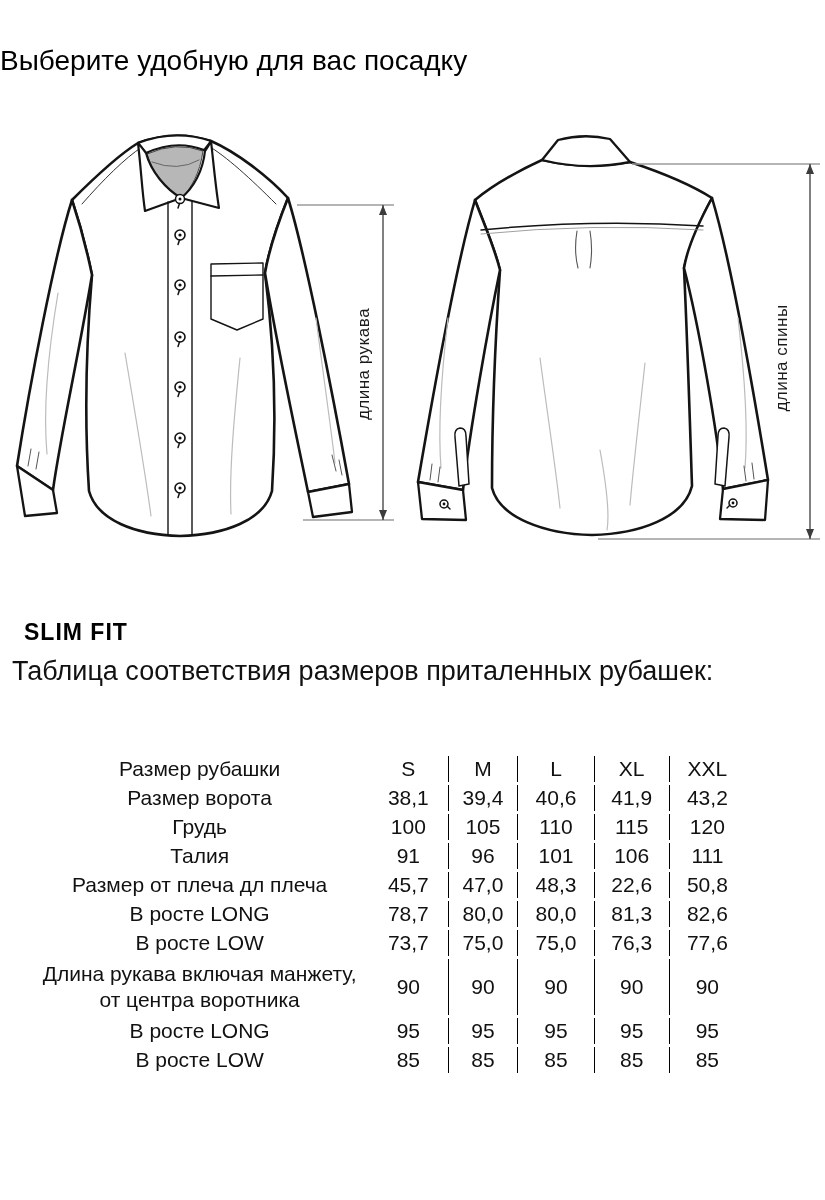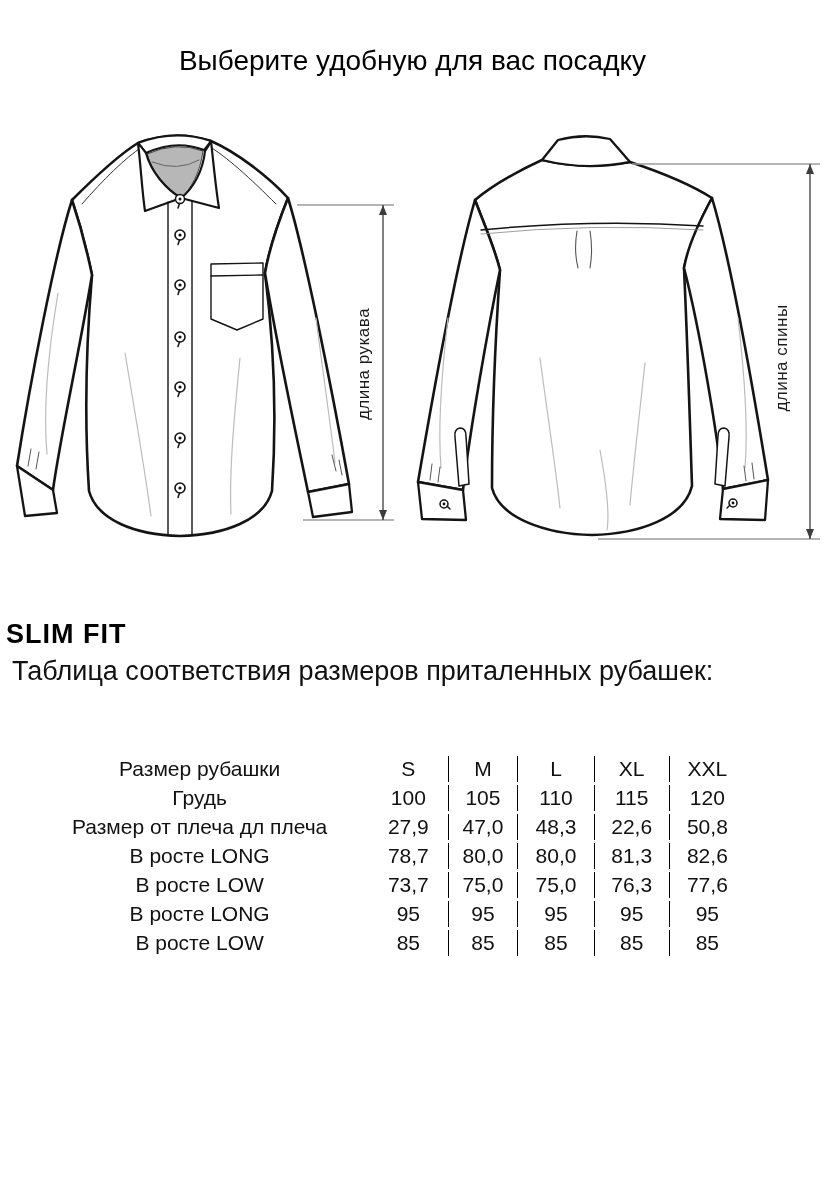--- a/index.html
+++ b/index.html
@@ -1,27 +1,27 @@
 <!DOCTYPE html>
 <html><head>
 <meta charset="utf-8">
 <style>
   html,body { margin:0; padding:0; }
   body {
     width:825px; height:1200px; background:#ffffff; position:relative;
     font-family:"Liberation Sans", sans-serif; color:#1a1a1a; overflow:hidden;
   }
   .page-title {
-    position:absolute; top:46px; left:0; width:825px; text-align:center;
+    position:absolute; top:46px; left:0; width:825px; text-align:left;
     font-size:28px; line-height:1.1; color:#000;
   }
   .figure { position:absolute; top:118px; left:0; }
   .section-heading {
-    position:absolute; top:619px; left:6px;
-    font-size:27px; font-weight:900; letter-spacing:1px; color:#000;
+    position:absolute; top:619px; left:24px;
+    font-size:23px; font-weight:900; letter-spacing:1px; color:#000;
   }
   .section-subtitle {
     position:absolute; top:656px; left:12px; font-size:27px; color:#111;
   }
   table.sizes {
     position:absolute; top:753px; left:30px;
     border-collapse:separate; border-spacing:0 3px;
     table-layout:fixed; width:715px;
     font-size:21px; color:#111;
   }
@@ -189,30 +189,46 @@
   <tbody>
     <tr>
       <td class="lbl">Размер рубашки</td>
       <td class="val">S</td>
       <td class="val sep">M</td>
       <td class="val sep">L</td>
       <td class="val sep">XL</td>
       <td class="val sep">XXL</td>
     </tr>
     <tr>
+      <td class="lbl">Размер ворота</td>
+      <td class="val">38,1</td>
+      <td class="val sep">39,4</td>
+      <td class="val sep">40,6</td>
+      <td class="val sep">41,9</td>
+      <td class="val sep">43,2</td>
+    </tr>
+    <tr>
       <td class="lbl">Грудь</td>
       <td class="val">100</td>
       <td class="val sep">105</td>
       <td class="val sep">110</td>
       <td class="val sep">115</td>
       <td class="val sep">120</td>
     </tr>
     <tr>
+      <td class="lbl">Талия</td>
+      <td class="val">91</td>
+      <td class="val sep">96</td>
+      <td class="val sep">101</td>
+      <td class="val sep">106</td>
+      <td class="val sep">111</td>
+    </tr>
+    <tr>
       <td class="lbl">Размер от плеча дл плеча</td>
-      <td class="val">27,9</td>
+      <td class="val">45,7</td>
       <td class="val sep">47,0</td>
       <td class="val sep">48,3</td>
       <td class="val sep">22,6</td>
       <td class="val sep">50,8</td>
     </tr>
     <tr>
       <td class="lbl">В росте LONG</td>
       <td class="val">78,7</td>
       <td class="val sep">80,0</td>
       <td class="val sep">80,0</td>
@@ -220,20 +236,29 @@
       <td class="val sep">82,6</td>
     </tr>
     <tr>
       <td class="lbl">В росте LOW</td>
       <td class="val">73,7</td>
       <td class="val sep">75,0</td>
       <td class="val sep">75,0</td>
       <td class="val sep">76,3</td>
       <td class="val sep">77,6</td>
     </tr>
+    <tr class="tall">
+      <td class="lbl two">Длина рукава включая манжету,
+от центра воротника</td>
+      <td class="val">90</td>
+      <td class="val sep">90</td>
+      <td class="val sep">90</td>
+      <td class="val sep">90</td>
+      <td class="val sep">90</td>
+    </tr>
     <tr>
       <td class="lbl">В росте LONG</td>
       <td class="val">95</td>
       <td class="val sep">95</td>
       <td class="val sep">95</td>
       <td class="val sep">95</td>
       <td class="val sep">95</td>
     </tr>
     <tr>
       <td class="lbl">В росте LOW</td>

